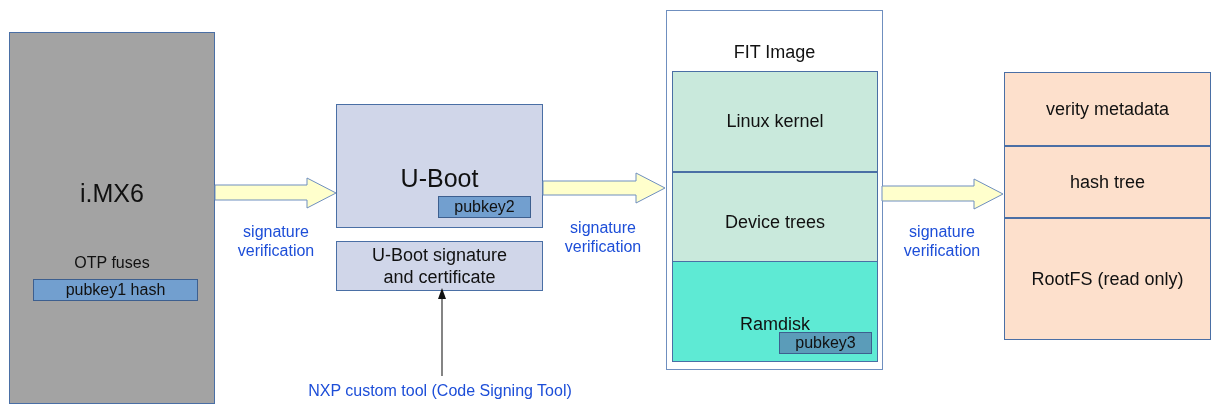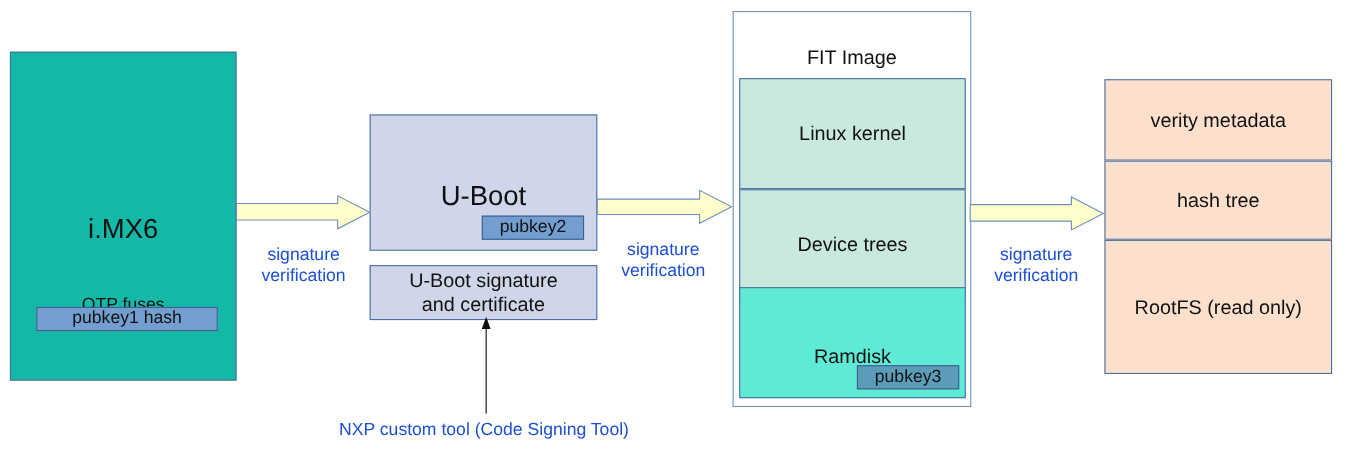--- a/index.html
+++ b/index.html
@@ -9,21 +9,21 @@
   .center { display: flex; align-items: center; justify-content: center; text-align: center; margin-top: 12px; }
   .abs { position: absolute; }
   .key { position: absolute; box-sizing: border-box; border: 1px solid #3d5f8f;
          display: flex; align-items: center; justify-content: center; font-size: 16px; color: #111; }
   .label { position: absolute; text-align: center; font-size: 16px; line-height: 19px; color: #1d4ed8; }
   svg.overlay { position: absolute; left: 0; top: 0; width: 1224px; height: 410px; pointer-events: none; }
 </style>
 </head>
 <body>
 
-<div class="box" style="left:9px; top:47px; width:206px; height:299px; background:#14b8a6;">
+<div class="box" style="left:9px; top:32px; width:206px; height:372px; background:#a3a3a3;">
   <div class="abs center" style="left:0; top:130px; width:204px; height:36px; font-size:25px;">i.MX6</div>
   <div class="abs center" style="left:0; top:207px; width:204px; height:22px; font-size:16px;">OTP fuses</div>
 </div>
 <div class="key" style="left:33px; top:279px; width:165px; height:22px; background:#729fcf;">
   <span>pubkey1 hash</span>
 </div>
 
 <div class="box" style="left:336px; top:104px; width:207px; height:124px; background:#d0d6e9;">
   <div class="abs center" style="left:0; top:44px; width:205px; height:34px; font-size:25px;">U-Boot</div>
 </div>

